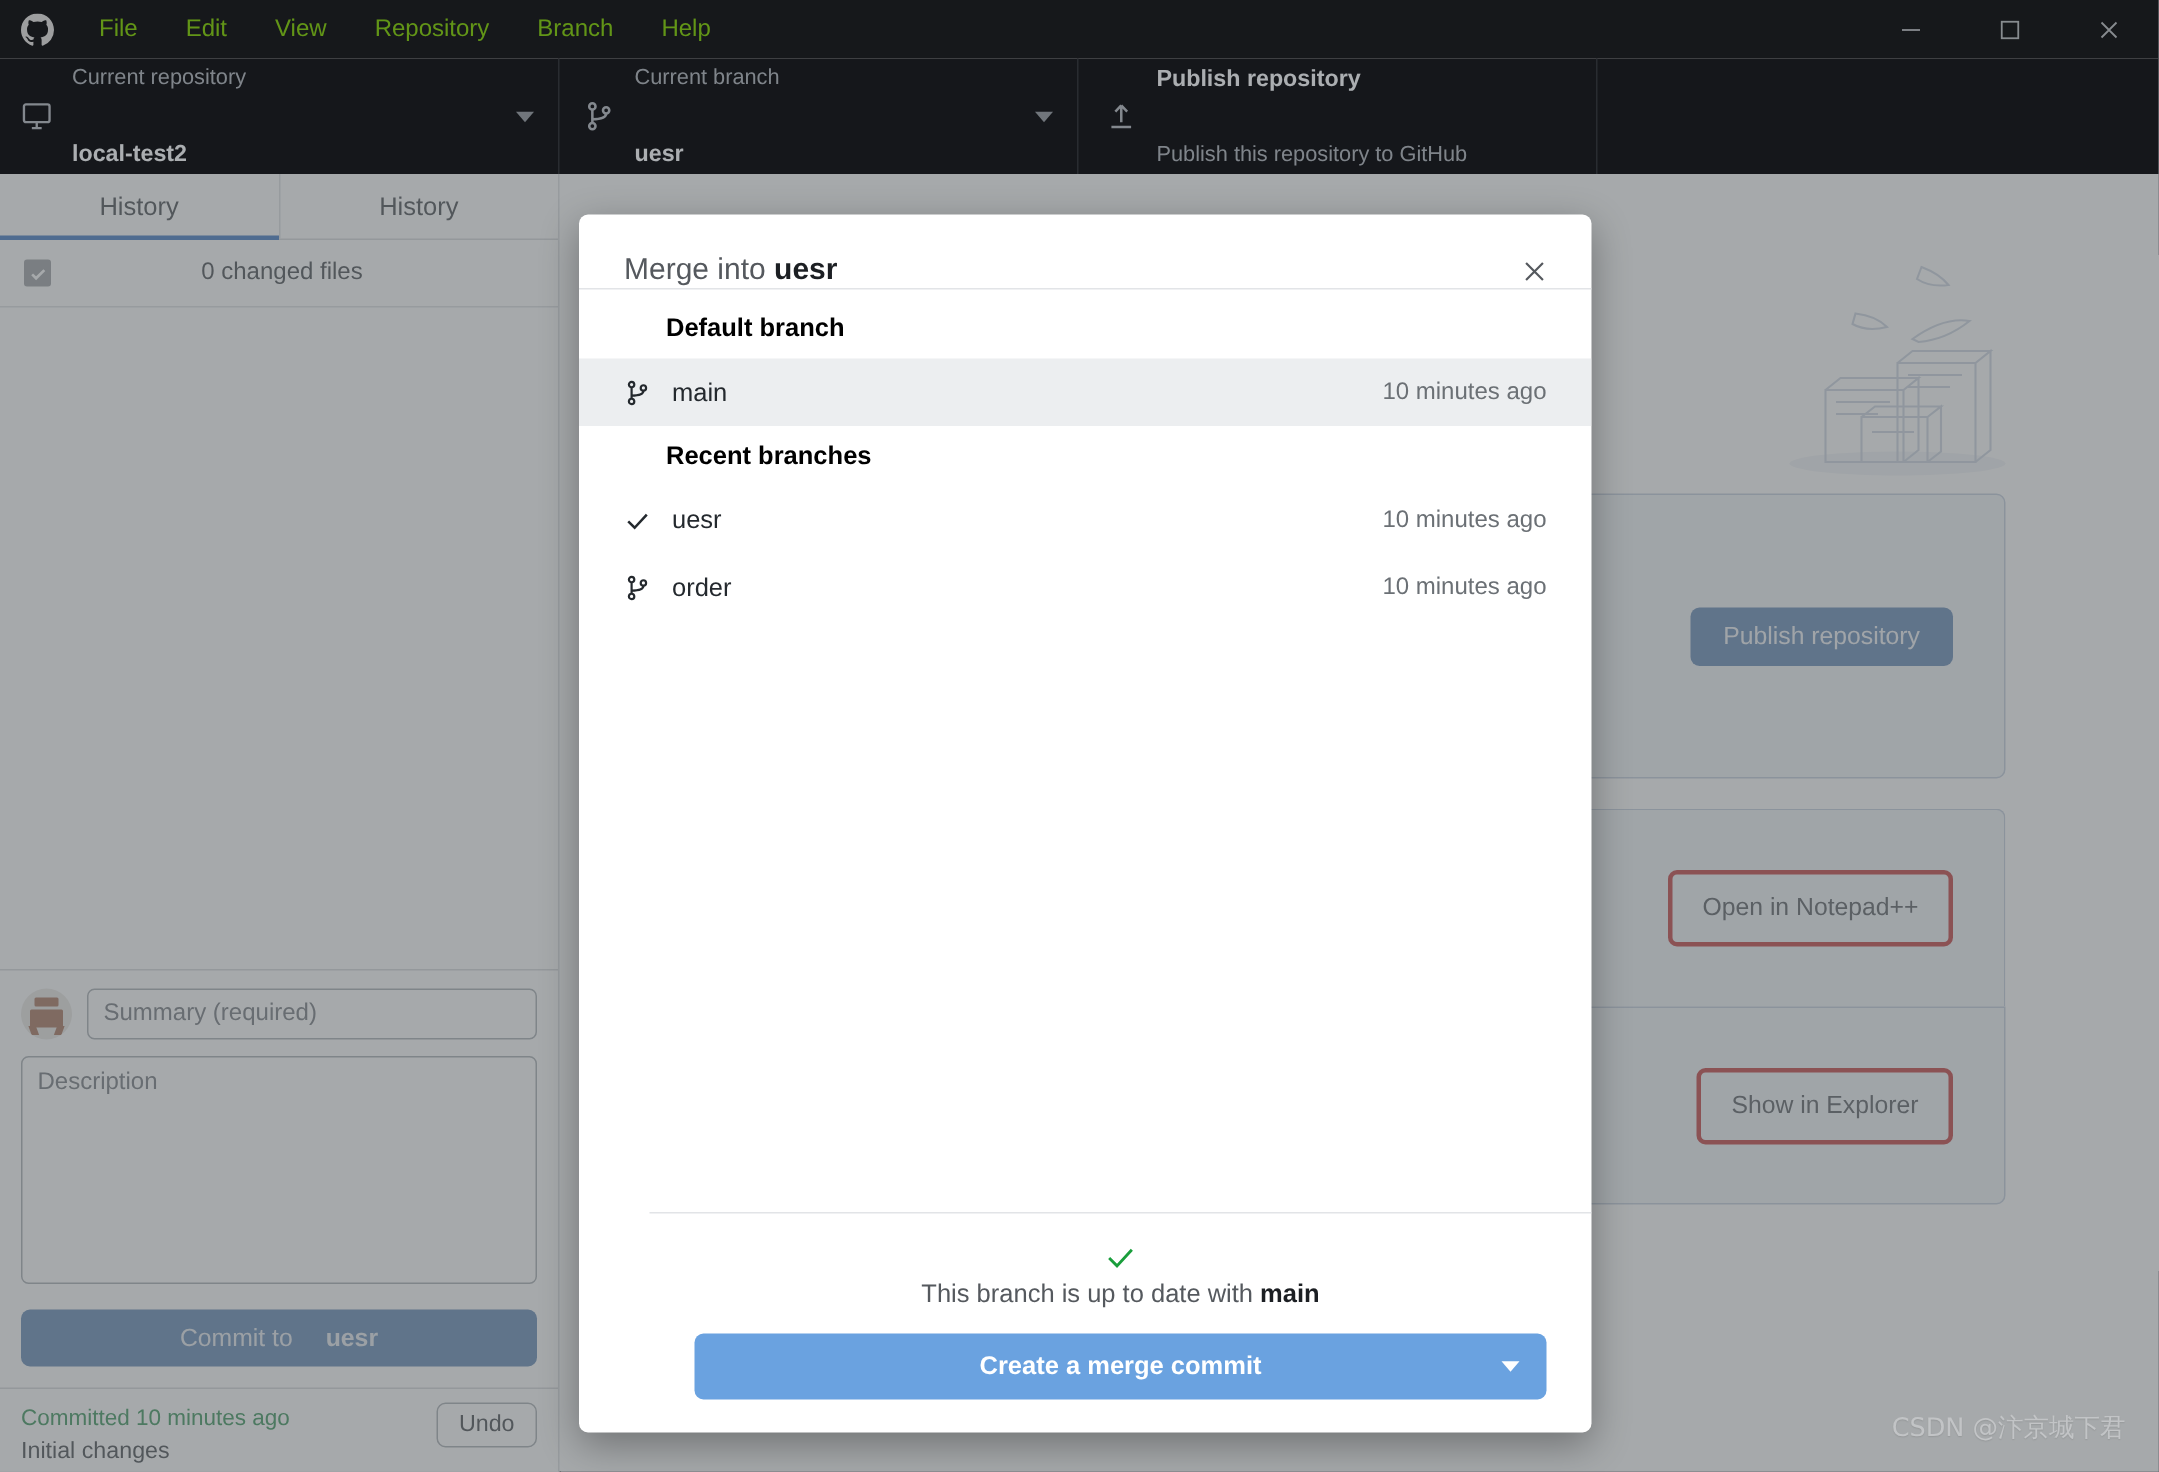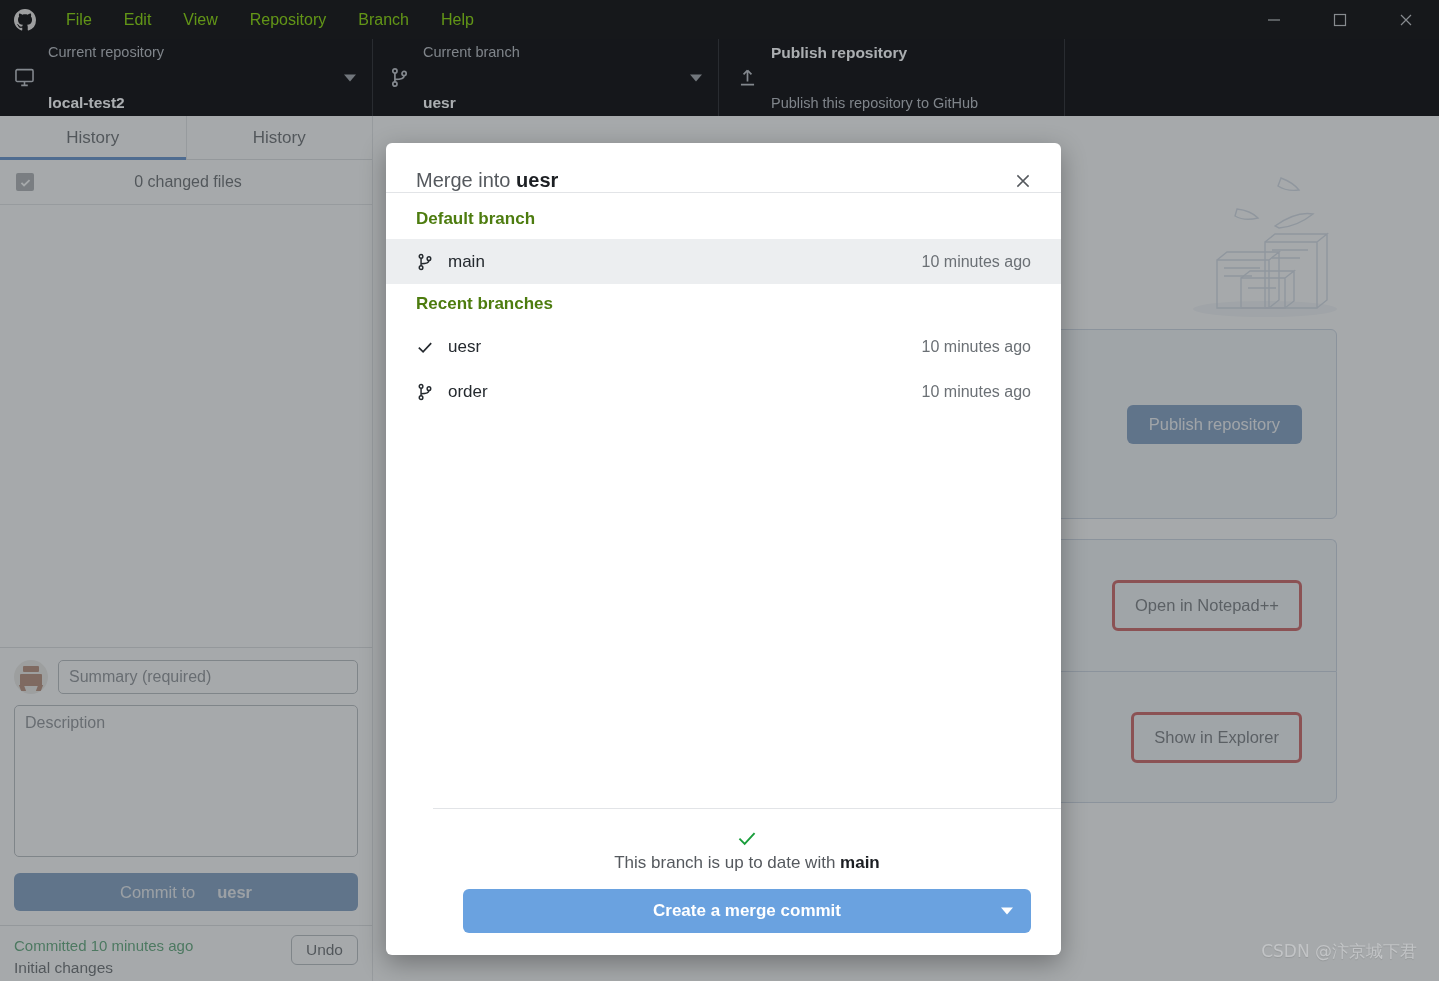--- a/index.html
+++ b/index.html
@@ -220,22 +220,23 @@
   .filter-wrap { padding: 18px 30px 18px 30px; flex: none; }
   .filter-input {
     width: 100%; height: 37px; border: 1px solid #3b7ddd; border-radius: 6px;
     padding: 0 12px; font-size: 17px; font-family: inherit; color: #24292e;
     outline: none; background: #fff;
   }
   .filter-input::placeholder { color: #6b7075; }
   .modal-sep { height: 1px; background: #e2e4e7; flex: none; }
   .branch-list { flex: 1; overflow-y: auto; padding-top: 6px; }
   .group-head {
-    font-size: 17px; font-weight: bold; color: #4d7c0f;
+    font-size: 17px; font-weight: bold; color: #000000;
     padding: 10px 14px 10px 30px;
+    margin-left: 28px;
   }
   .branch-row {
     display: flex; align-items: center; height: 45px;
     padding: 0 30px; cursor: default;
   }
   .branch-row.selected { background: #eceef0; }
   .branch-icon {
     width: 32px; flex: none; color: #24292e; display: flex; align-items: center;
   }
   .branch-icon svg { display: block; }

